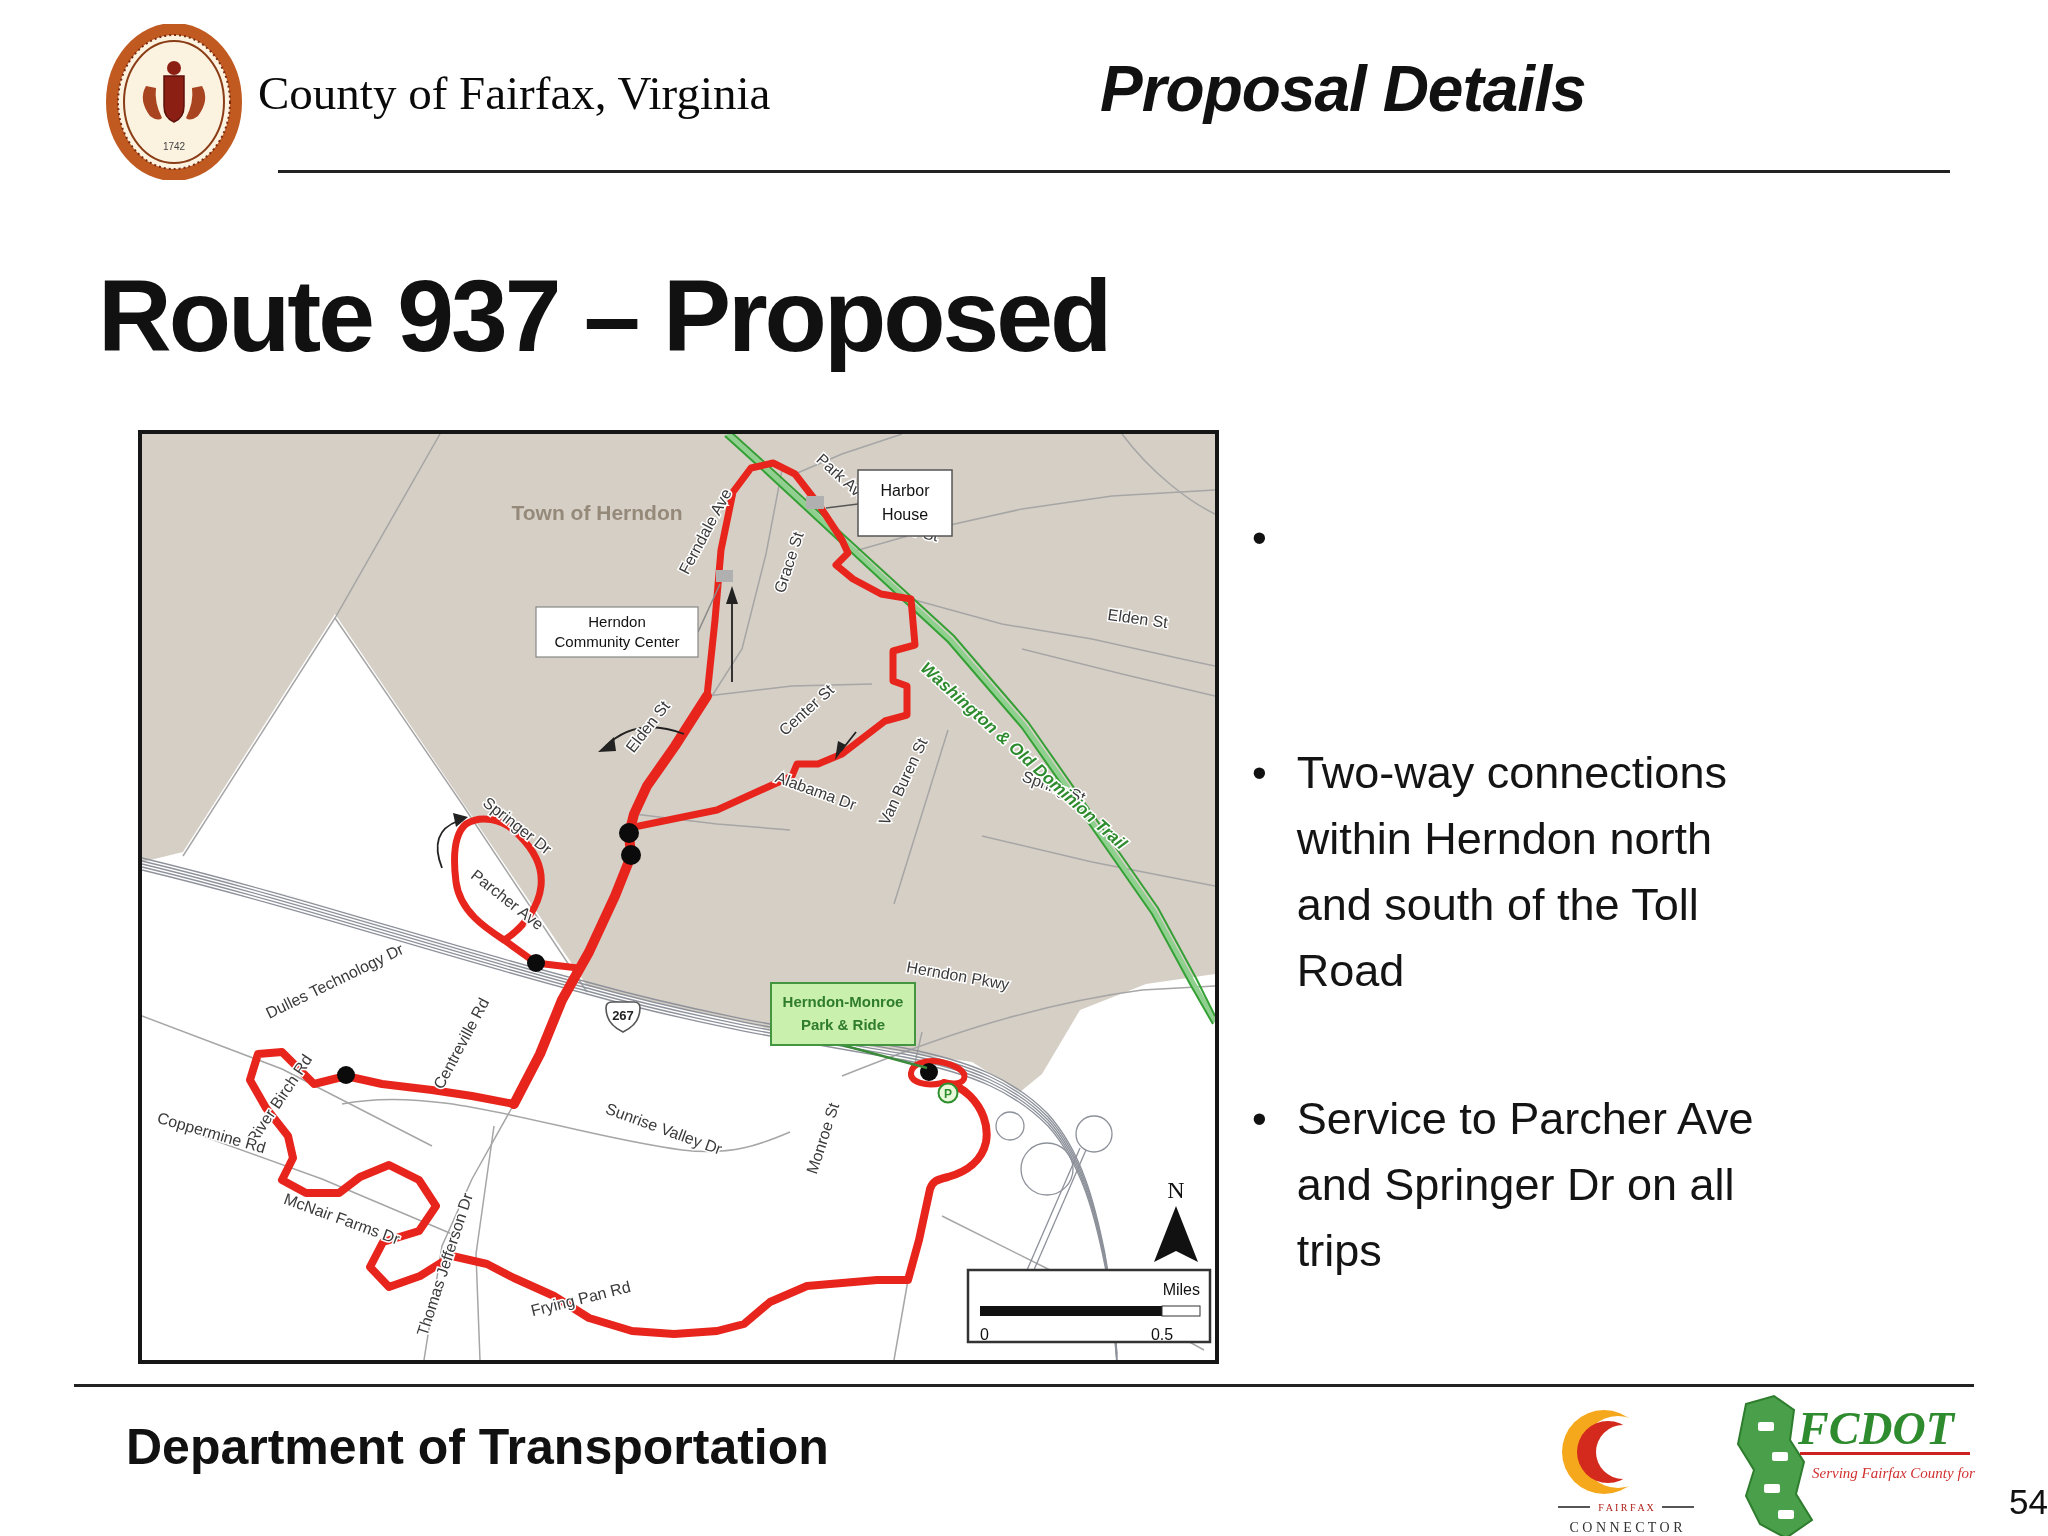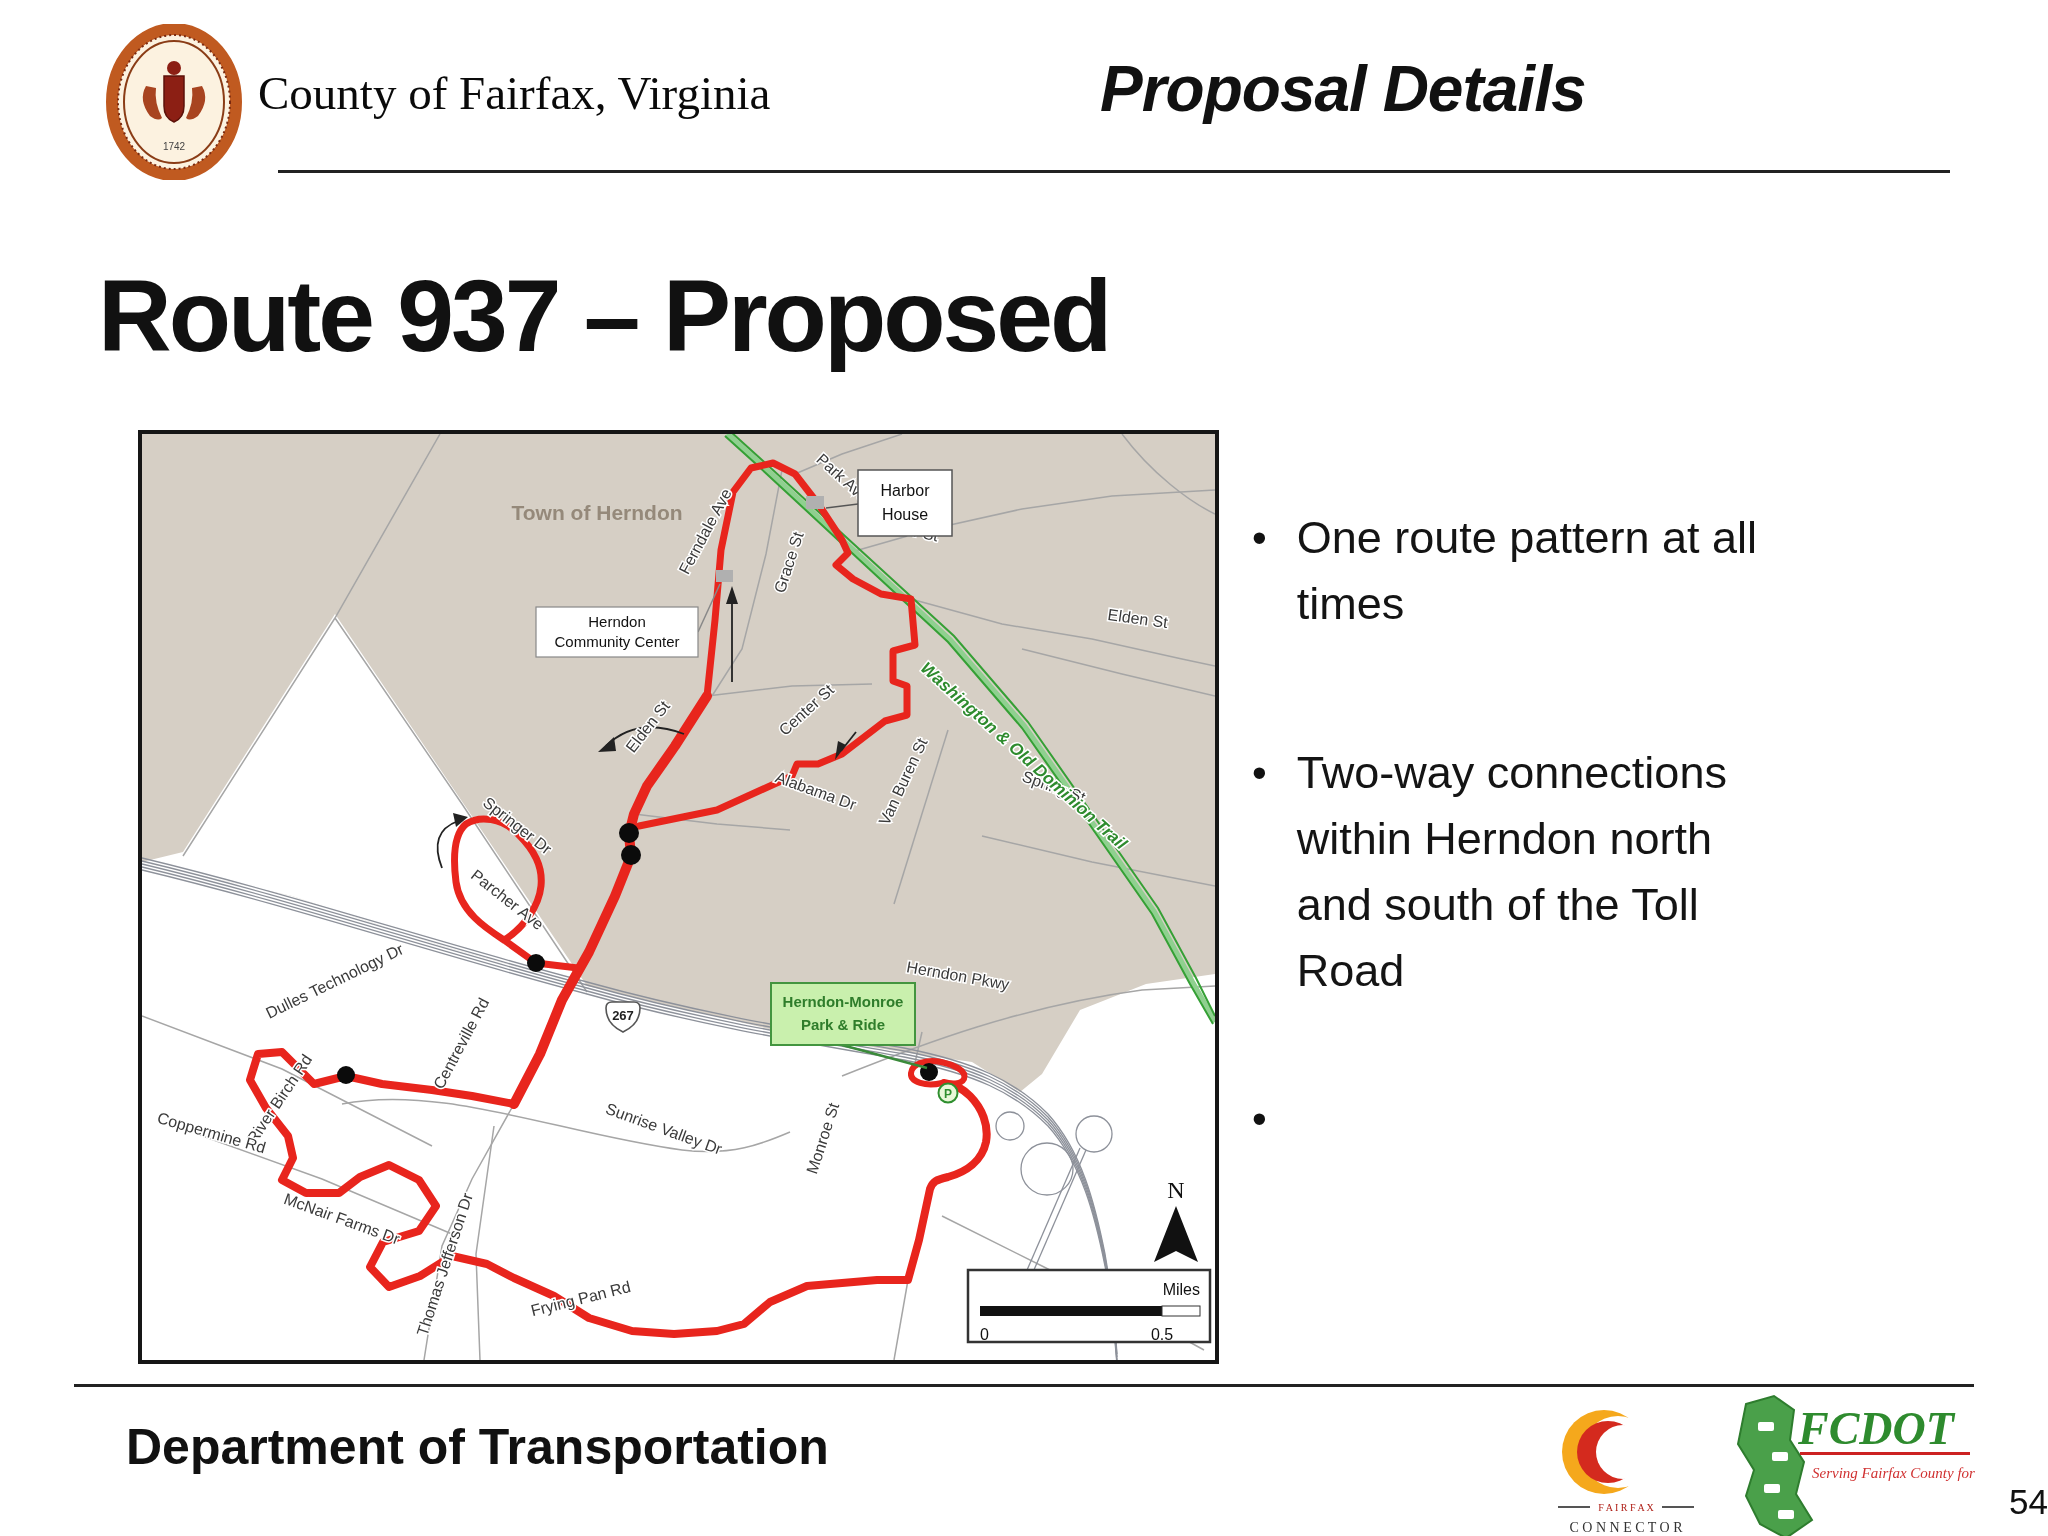--- a/index.html
+++ b/index.html
@@ -208,32 +208,33 @@
     <rect x="838" y="872" width="182" height="10" fill="#111"></rect>
     <rect x="1020" y="872" width="38" height="10" fill="#fff" stroke="#333" stroke-width="1"></rect>
     <text x="838" y="906" font-size="16" fill="#111">0</text>
     <text x="1020" y="906" text-anchor="middle" font-size="16" fill="#111">0.5</text>
   </g>
 </svg>
 </div>
 
 <div class="bullet" style="top:505px;">
   <span class="bmark">•</span>
-  <div class="btext">One route pattern at all
-times</div>
 </div>
 <div class="bullet" style="top:740px;">
   <span class="bmark">•</span>
   <div class="btext">Two-way connections
 within Herndon north
 and south of the Toll
 Road</div>
 </div>
 <div class="bullet" style="top:1086px;">
   <span class="bmark">•</span>
+  <div class="btext">Service to Parcher Ave
+and Springer Dr on all
+trips</div>
 </div>
 
 <div class="abs" id="footer-rule"></div>
 <div class="abs" id="dept">Department of Transportation</div>
 <div class="abs" id="pageno">54</div>
 
 <div class="abs" style="left:1538px;top:1406px;">
   <svg width="176" height="136" viewBox="0 0 176 136">
     <circle cx="66" cy="46" r="42" fill="#f5a81c"></circle>
     <circle cx="80" cy="46" r="36" fill="#ffffff"></circle>

